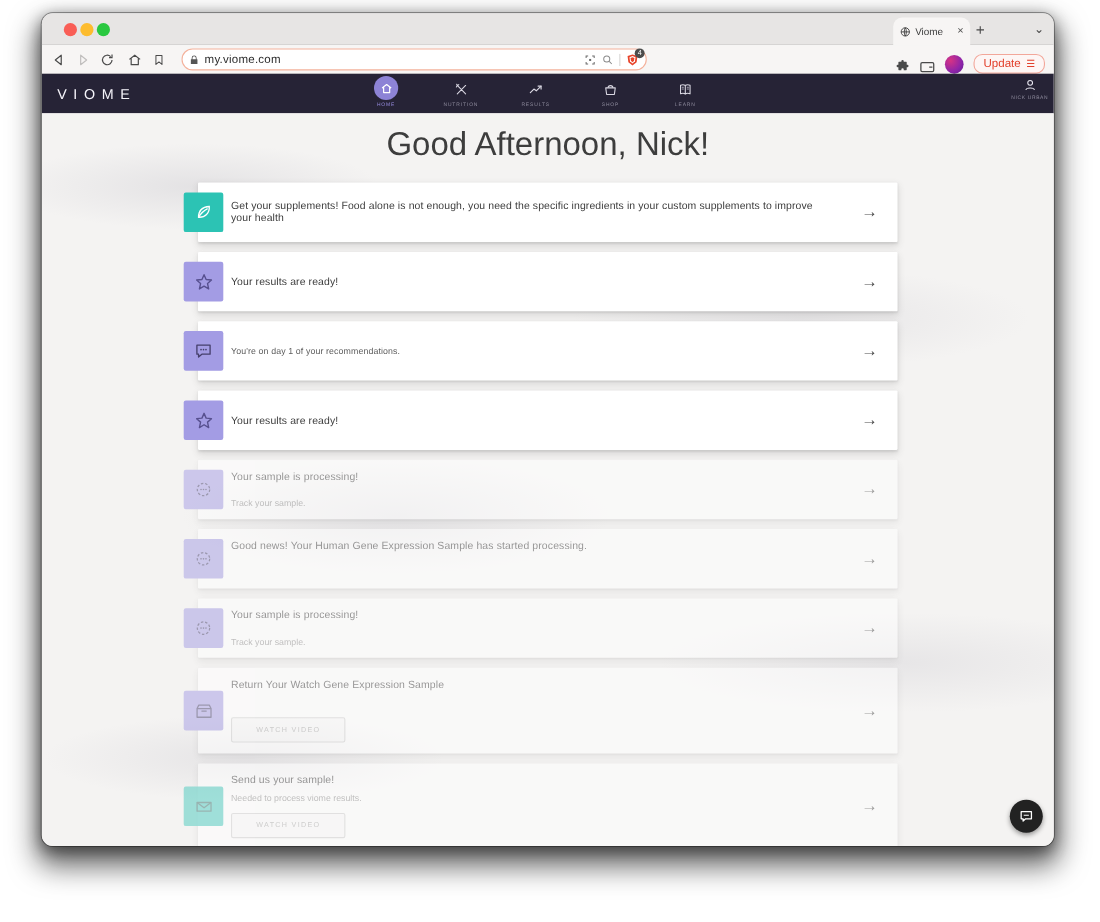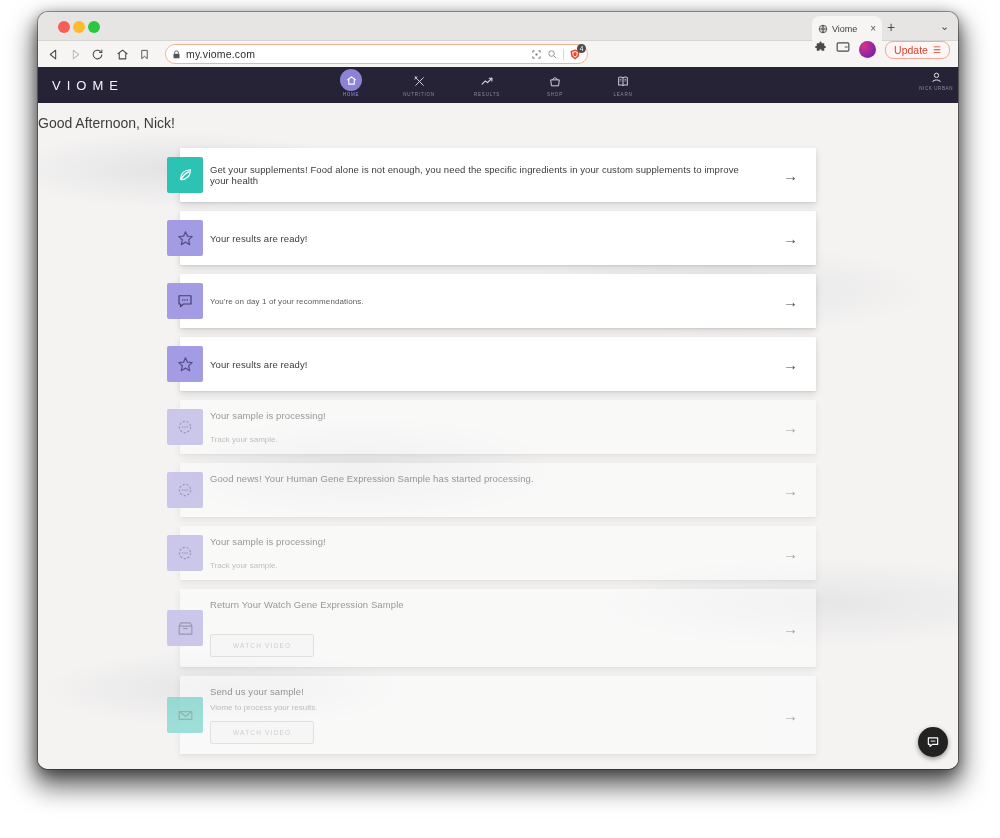--- a/index.html
+++ b/index.html
@@ -38,21 +38,21 @@
     background:#ffffff; border:1.5px solid #f4b29c; border-radius:10px;
     display:flex; align-items:center; padding:0 6px; gap:5px;
   }
   .urlbar .url-text { flex:1; font-size:10.5px; color:#2d2d2d; letter-spacing:.2px; }
   .url-divider { width:1px; height:11px; background:#d8d6d5; }
   .shield-wrap { position:relative; display:flex; }
   .shield-badge {
     position:absolute; top:-4px; right:-5px; min-width:9px; height:9px; border-radius:5px;
     background:#4d4d4d; color:#fff; font-size:6.5px; line-height:9px; text-align:center; padding:0 1px;
   }
-  .tb-right { position:absolute; right:8px; top:0; height:26px; display:flex; align-items:flex-start; gap:9px; }
+  .tb-right { position:absolute; right:8px; top:0; height:26px; display:flex; align-items:flex-end; gap:9px; }
   .avatar { width:17px; height:17px; border-radius:50%; background:radial-gradient(circle at 30% 30%, #d63384 0%, #8e24aa 60%, #5e1f8a 100%); }
   .update-btn {
     display:flex; align-items:center; gap:5px; border:1px solid #f2a79a; border-radius:8px;
     padding:2px 8px; color:#e2402c; font-size:10.5px; background:#fdf6f5;
   }
 
   
   .vnav { position:relative; height:36px; background:#262336; }
   .vlogo { position:absolute; left:14px; top:11px; color:#f5f4fa; font-size:13px; letter-spacing:6px; font-weight:400; }
   .vnav-items { position:absolute; left:279px; top:0; display:flex; }
@@ -68,21 +68,21 @@
   .content {
     position:relative; height:666px; overflow:hidden;
     background-color:#f4f3f2;
     background-image:
       radial-gradient(ellipse 260px 60px at 15% 10%, rgba(185,183,192,.28), transparent 65%),
       radial-gradient(ellipse 320px 70px at 75% 28%, rgba(185,183,192,.22), transparent 65%),
       radial-gradient(ellipse 300px 80px at 35% 55%, rgba(185,183,192,.25), transparent 65%),
       radial-gradient(ellipse 340px 70px at 85% 75%, rgba(185,183,192,.22), transparent 65%),
       radial-gradient(ellipse 280px 60px at 20% 88%, rgba(185,183,192,.25), transparent 65%);
   }
-  .greeting { text-align:left; padding-top:12px; font-size:14px; color:#3d3d3d; font-weight:500; }
+  .greeting { text-align:center; padding-top:12px; font-size:30px; color:#3d3d3d; font-weight:500; }
 
   .cards { width:636px; margin:17px auto 0; }
   .card {
     position:relative; background:#ffffff; margin-bottom:9px; border-radius:1px;
     box-shadow:0 3px 7px rgba(70,70,70,.16), 0 1px 2px rgba(0,0,0,.08);
     padding:10px 70px 10px 30px; min-height:54px;
     display:flex; flex-direction:column; justify-content:center;
   }
   .card.faded { opacity:.5;justify-content:space-between; }
   .card-title { font-size:9.5px; font-weight:normal; color:#3c3c3c; letter-spacing:.1px; }
@@ -378,21 +378,21 @@
         </div>
 
         <div class="card faded tall">
           <span class="icon-sq sq-teal" style="opacity:.85;">
             <svg width="19" height="19" viewBox="0 0 24 24" fill="none" stroke="#1d5f58" stroke-width="1.5" stroke-linejoin="round">
                 <path d="M4 7 H20 V17 H4 Z"></path>
                 <path d="M4 7 L12 13 L20 7"></path>
               </svg>
           </span>
           <div class="card-title">Send us your sample!</div>
-          <div class="card-sub">Viome to process your results.</div>
+          <div class="card-sub">Needed to process viome results.</div>
           <button class="watch-btn">WATCH VIDEO</button>
           <span class="card-arrow">→</span>
         </div>
 
       </div>
 
       <div class="chat-fab">
         <span>
           <svg width="14" height="14" viewBox="0 0 24 24" fill="none" stroke="#ffffff" stroke-width="2" stroke-linejoin="round">
               <path d="M4 5 H20 V16 H11 L7 19.5 V16 H4 Z"></path>

